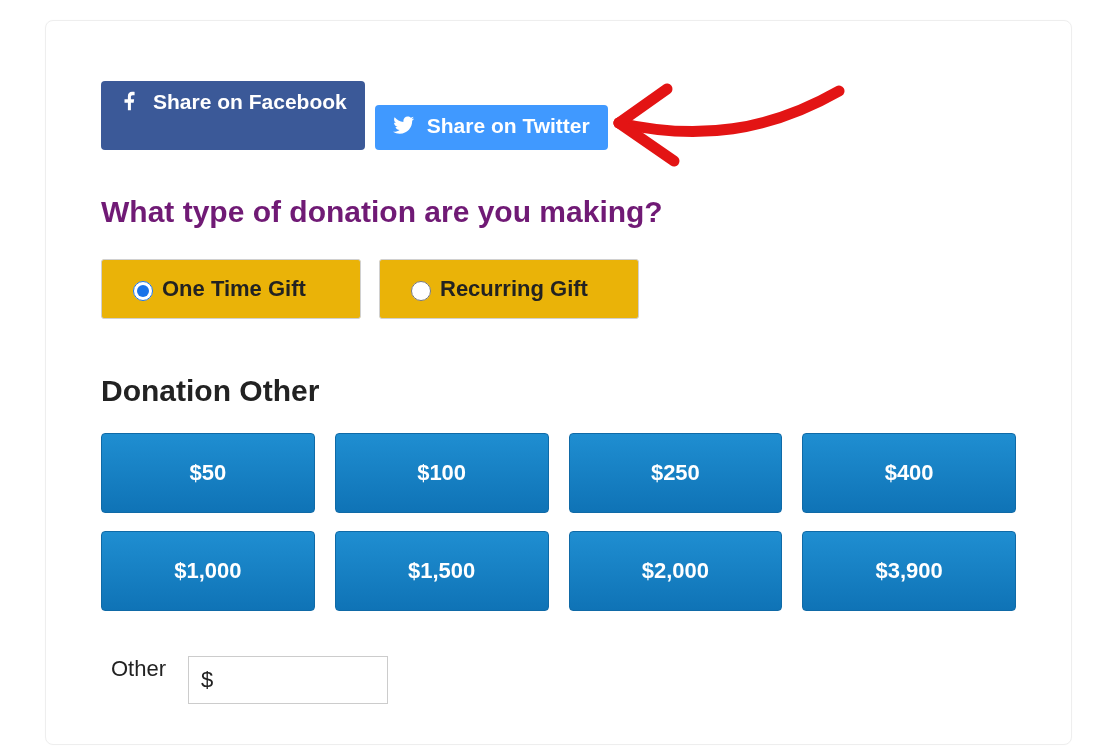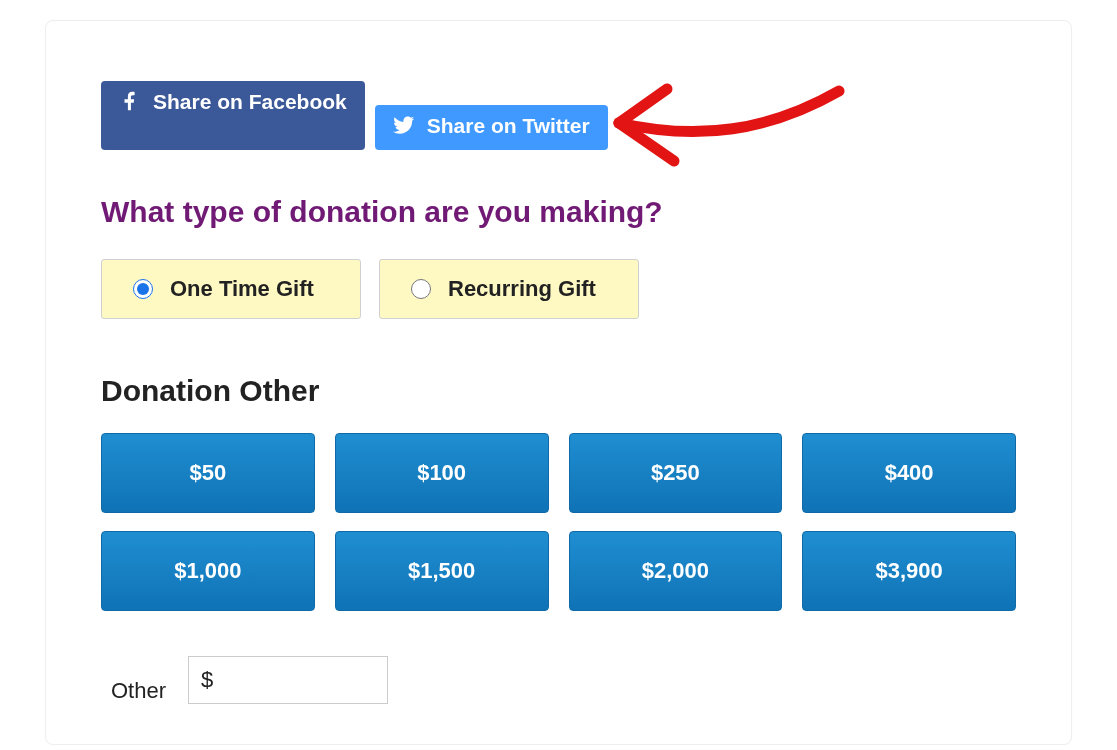--- a/index.html
+++ b/index.html
@@ -28,22 +28,22 @@
     .share-fb  { background:#3b5998; }
     .share-tw  { background:#4099ff;margin-top:24px; }
     .share-btn svg { width:22px; height:22px; fill:#fff; }
 
     h2.question {
       font-size:30px; font-weight:700; margin: 45px 0 30px 0;
       color:#701a75;
     }
     .choice-row { display:flex; gap:18px; }
     .choice {
-      display:flex; gap:14px;
-      background:#fef9c3; border:1px solid #d0d0d0; border-radius:3px;
+      display:flex; align-items:center; gap:6px;
+      background:#eab308; border:1px solid #d0d0d0; border-radius:3px;
       padding:16px 26px; font-size:22px; font-weight:700; cursor:pointer;
       color:#222; min-width:260px;
     }
     .choice input[type=radio]{
       width:20px; height:20px; accent-color:#1a73e8; cursor:pointer;
     }
 
     h2.amount-title {
       font-size:30px; font-weight:700; margin: 55px 0 25px 0;
       color:#222;
@@ -54,21 +54,21 @@
     }
     .amount-btn {
       background:#1782c5;
       background: linear-gradient(#1f8ed1,#0f73b6);
       border:1px solid #0f6aa7; border-radius:4px;
       color:#fff; font-weight:700; font-size:22px;
       padding:26px 9px; cursor:pointer;
     }
 
     .other-row {
-      display:flex; align-items:flex-end; gap:22px;
+      display:flex; align-items:flex-start; gap:22px;
       margin-top:45px; padding-left:10px;
     }
     .other-label { font-size:22px; color:#222; }
     .other-box {
       display:flex; align-items:center; gap:6px;
       border:1px solid #ccc; padding:10px 12px; min-width:200px;
     }
     .other-box .cur { font-size:22px; color:#222; }
     .other-box input {
       border:none; outline:none; font-size:20px; width:140px;

